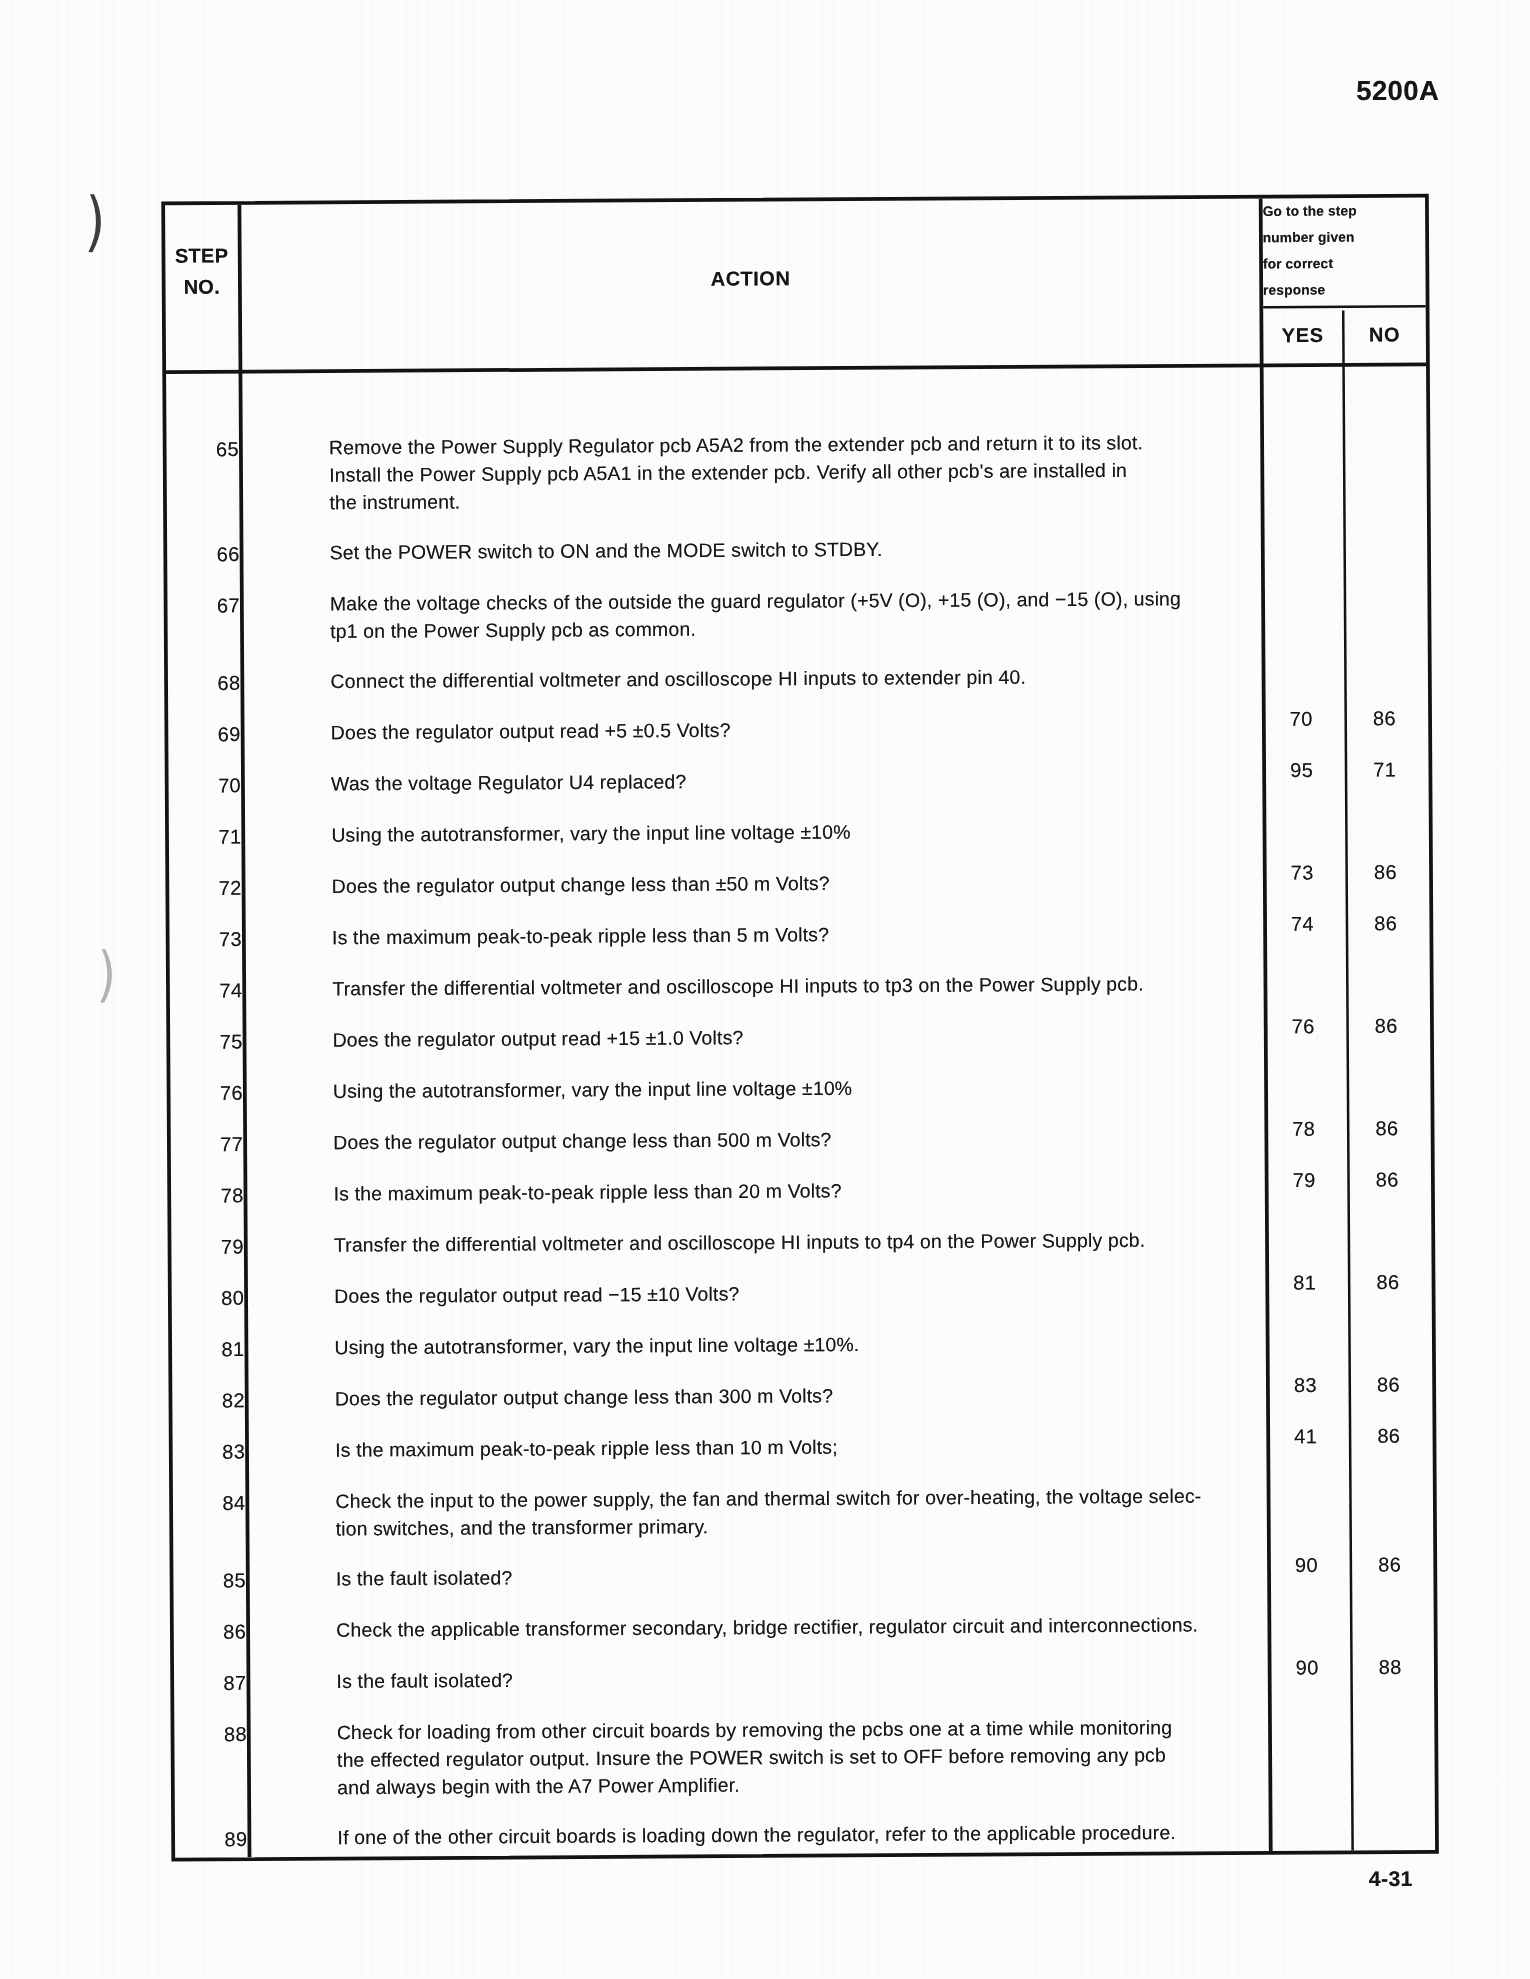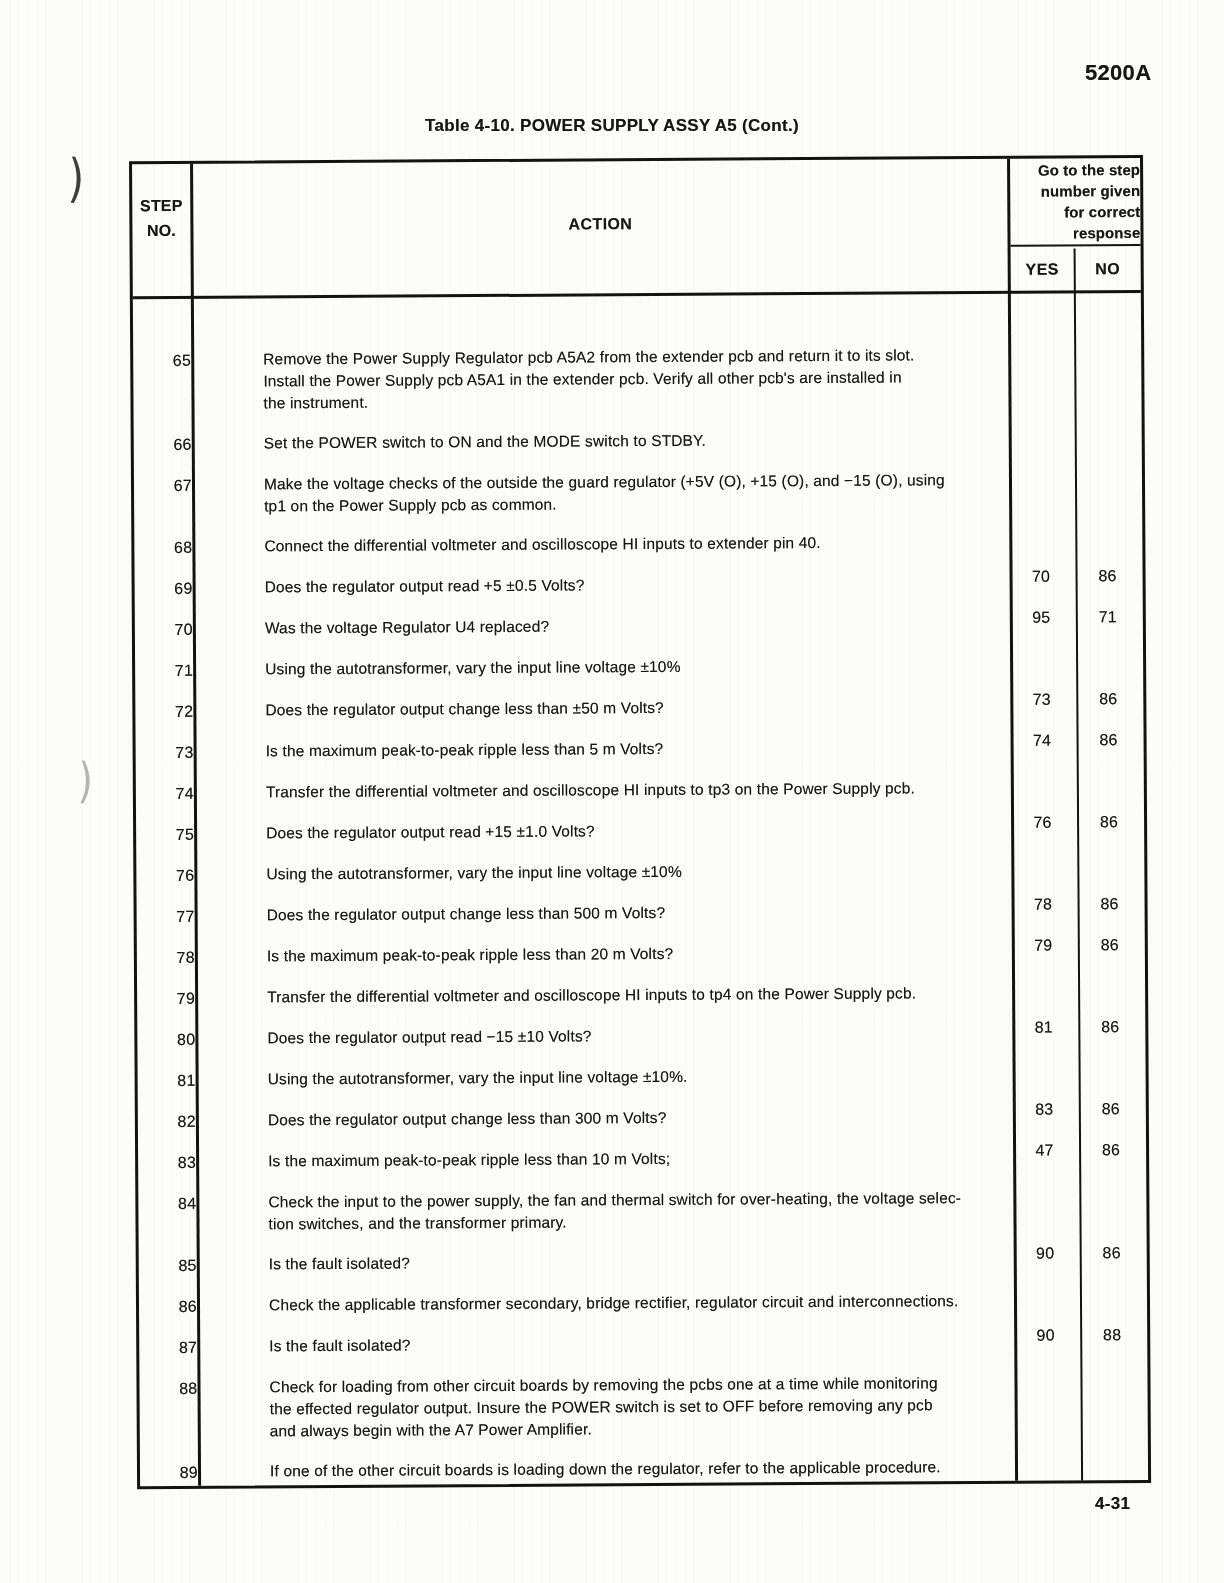--- a/index.html
+++ b/index.html
@@ -73,22 +73,22 @@
     display: flex; align-items: center; justify-content: center;
     font-size: 16px; font-weight: 700; letter-spacing: 0.4px;
     padding-bottom: 6px; box-sizing: border-box;
   }
   .th-response {
     position: absolute; left: 878px; top: 0; right: 0; height: 132px;
   }
   .resp-text {
     position: absolute; top: 0; left: 0; right: 0; height: 88px;
     border-bottom: 2px solid #131313;
-    display: flex; flex-direction: column; justify-content: center; align-items: flex-end;
-    font-size: 15px; font-weight: 700; line-height: 21px; letter-spacing: 0.1px;
+    display: flex; flex-direction: column; justify-content: center; align-items: flex-start;
+    font-size: 11px; font-weight: 700; line-height: 21px; letter-spacing: 0.1px;
     box-sizing: border-box;
   }
   .resp-cols { position: absolute; left: 0; right: 0; top: 90px; bottom: 0; display: flex; }
   .th-yes, .th-no {
     flex: 0 0 auto; display: flex; align-items: center; justify-content: center;
     font-size: 16px; font-weight: 700; letter-spacing: 0.5px; border-radius: 12px;
   }
   .th-yes { width: 63px; }
   .th-no  { width: 68px; }
 
@@ -109,21 +109,20 @@
     position: relative; top: -6px;
   }
 </style>
 </head>
 <body>
 
 <div class="page">
 
   <div class="doc-number ink">5200A</div>
 
-  <div class="table-title ink">Table 4-10.  POWER SUPPLY ASSY A5 (Cont.)</div>
 
   <div class="margin-mark mark-1">)</div>
   <div class="margin-mark mark-2">)</div>
 
   <div class="doc-table">
 
     <div class="thead">
       <div class="th-step ink">
         <div>STEP</div>
         <div>NO.</div>
@@ -289,21 +288,21 @@
             <div class="line">Does the regulator output change less than 300 m Volts?</div>
           </div>
           <div class="cell-yes ink">83</div>
           <div class="cell-no ink">86</div>
         </div>
         <div class="row">
           <div class="cell-step ink">83</div>
           <div class="cell-action ink">
             <div class="line">Is the maximum peak-to-peak ripple less than 10 m Volts;</div>
           </div>
-          <div class="cell-yes ink">47</div>
+          <div class="cell-yes ink">41</div>
           <div class="cell-no ink">86</div>
         </div>
         <div class="row">
           <div class="cell-step ink">84</div>
           <div class="cell-action ink">
             <div class="line">Check the input to the power supply, the fan and thermal switch for over-heating, the voltage selec-</div>
             <div class="line">tion switches, and the transformer primary.</div>
           </div>
           <div class="cell-yes ink"></div>
           <div class="cell-no ink"></div>

